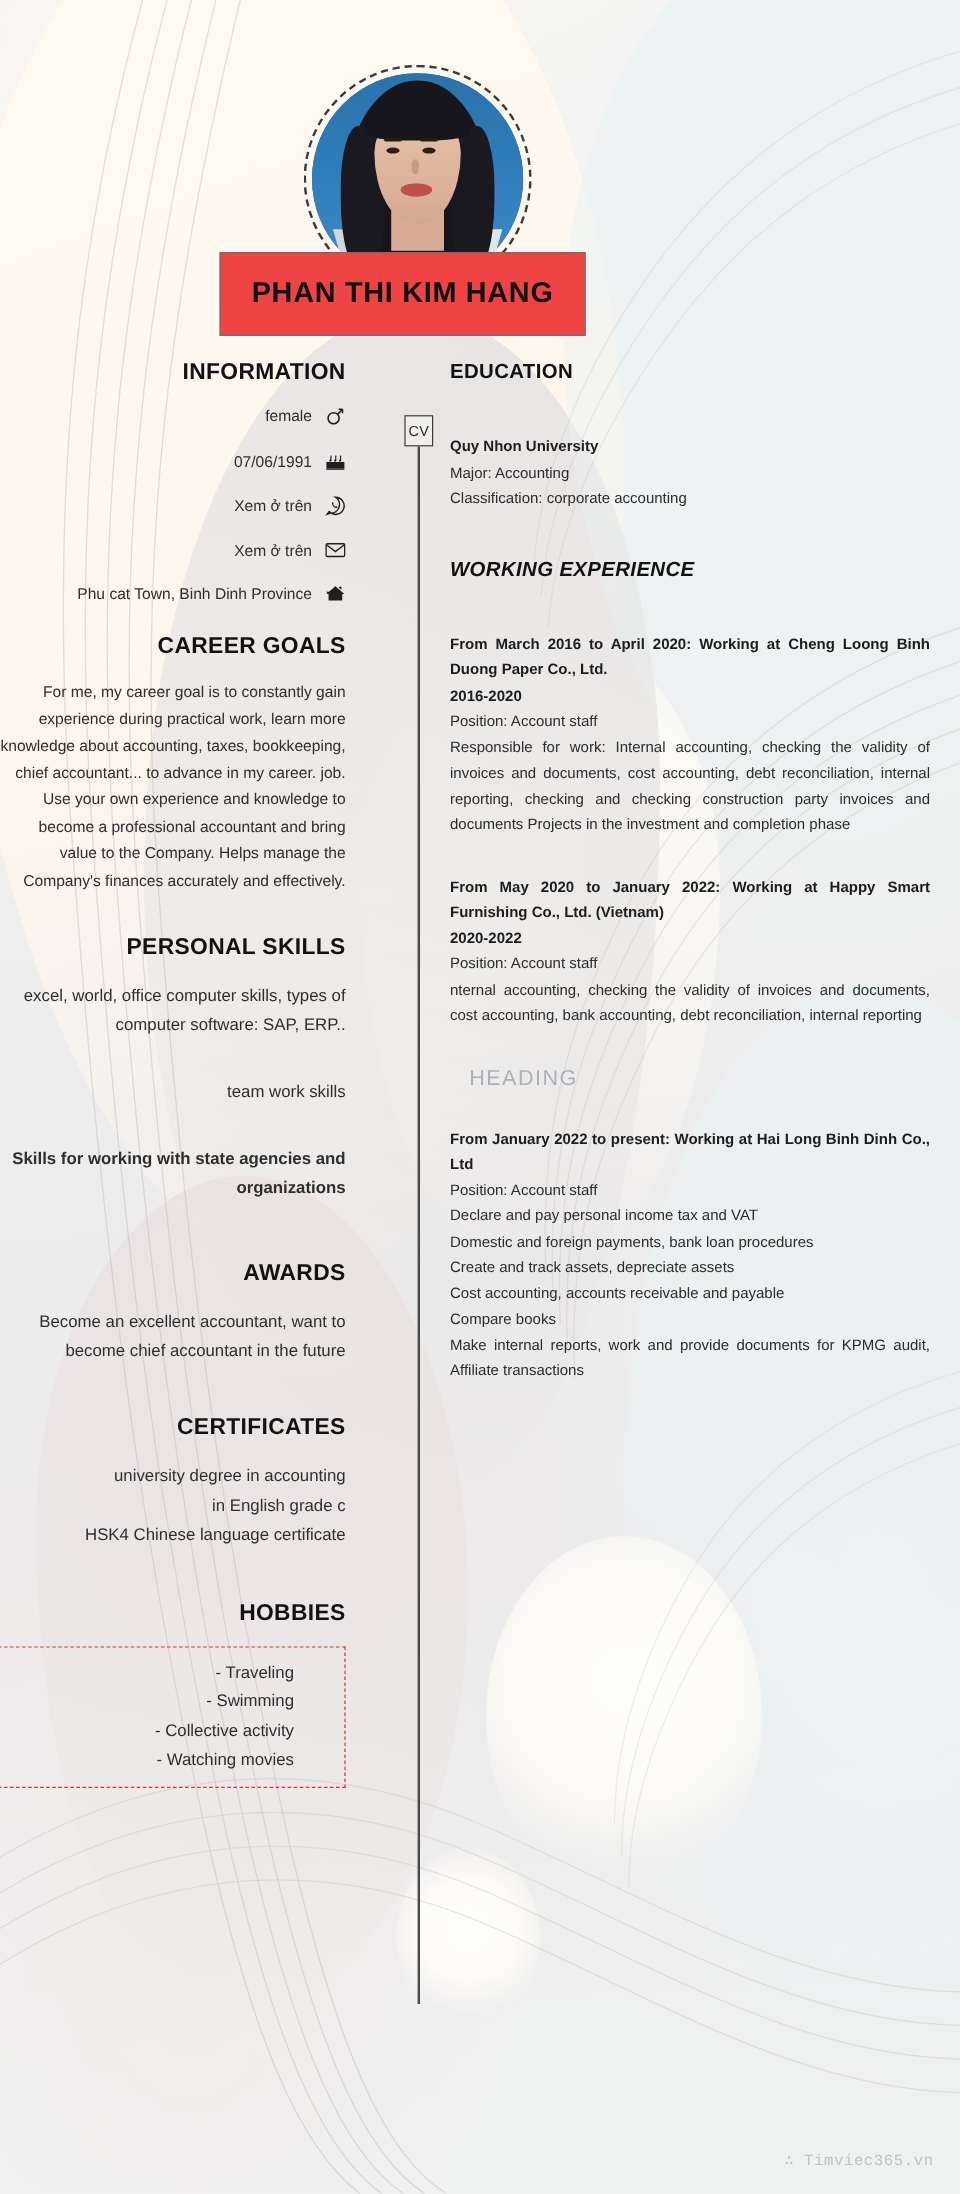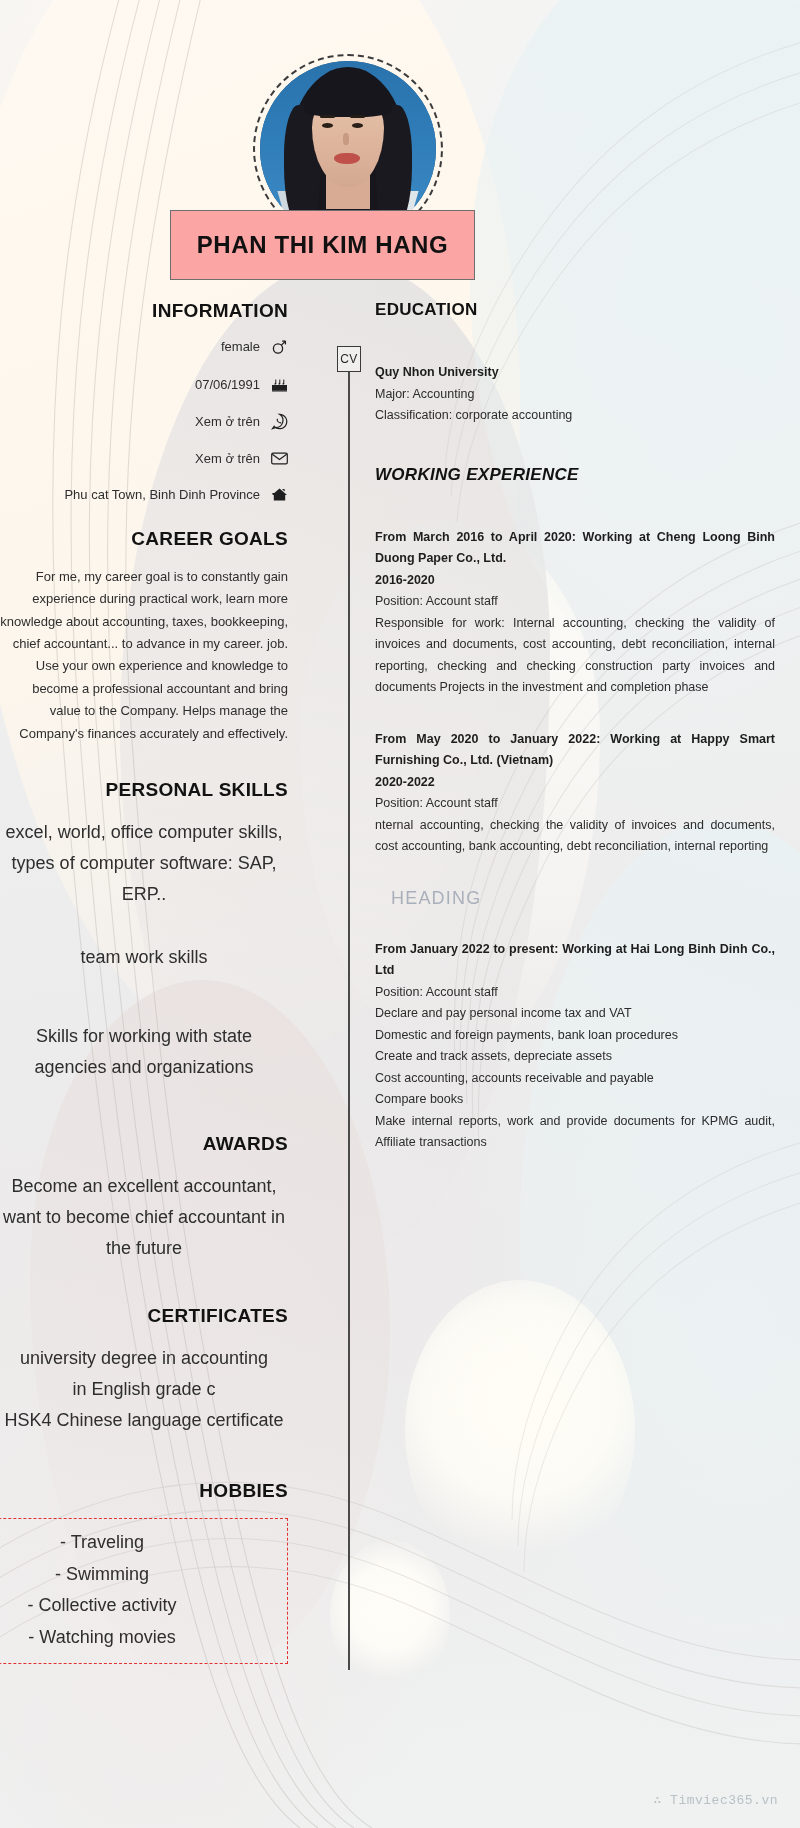--- a/index.html
+++ b/index.html
@@ -88,22 +88,22 @@
   .ph-brow.l { left:60px; } .ph-brow.r { left:90px; }
   .ph-nose { position:absolute; left:83px; top:72px; width:6px; height:12px;
     background:rgba(170,120,95,.45); border-radius:40%; }
   .ph-lip { position:absolute; left:74px; top:92px; width:26px; height:11px;
     background:#c0514a; border-radius:48% 48% 55% 55%; }
   .ph-neck { position:absolute; left:66px; top:112px; width:44px; height:36px;
     background:#d8ab94; }
 
   
   .name-banner {
-    position:absolute; left:170px; top:210px; width:305px; height:70px;
-    background:#fca5a5; border:1px solid #6e6e6e;
+    position:absolute; left:183px; top:210px; width:305px; height:70px;
+    background:#ef4444; border:1px solid #6e6e6e;
     display:flex; align-items:center; justify-content:center;
     text-align:center;
   }
   .name-banner .nm {
     font-size:24px; font-weight:bold; letter-spacing:.6px;
     line-height:1.18; color:#111;
   }
 
   
   .left-col { position:absolute; left:0; top:300px; width:330px; padding-right:42px; }
@@ -116,21 +116,21 @@
     display:flex; align-items:center; justify-content:center;
     font-size:12px; color:#2a2a2a; letter-spacing:.3px; line-height:1;
   }
 
   
   .l-head {
     text-align:right; font-size:19px; font-weight:bold; letter-spacing:.3px;
     color:#121212; margin-bottom:16px;
   }
   .l-line {
-    text-align:center; font-size:18px; color:#2e2e2e; line-height:1.72;
+    text-align:right; font-size:14px; color:#2e2e2e; line-height:1.72;
   }
   .l-para { text-align:right; font-size:13px; color:#2e2e2e; line-height:1.72; }
 
   .info-row {
     display:flex; align-items:center; justify-content:flex-end;
     gap:11px; margin-bottom:21px;
   }
   .info-row .txt { font-size:13px; color:#2e2e2e; }
   .info-row .ico { width:17px; display:flex; align-items:center; justify-content:center; color:#1f1f1f; }
   .info-row .ico svg { display:block; }
@@ -309,21 +309,21 @@
     <section class="sec">
       <div class="l-head">CAREER GOALS</div>
       <p class="l-para">For me, my career goal is to constantly gain experience during practical work, learn more knowledge about accounting, taxes, bookkeeping, chief accountant... to advance in my career. job.</p>
       <p class="l-para">Use your own experience and knowledge to become a professional accountant and bring value to the Company. Helps manage the Company's finances accurately and effectively.</p>
     </section>
 
     <section class="sec" style="margin-top:34px;">
       <div class="l-head">PERSONAL SKILLS</div>
       <div class="skill-block l-line">excel, world, office computer skills, types of computer software: SAP, ERP..</div>
       <div class="skill-block l-line" style="margin-top:32px;">team work skills</div>
-      <div class="skill-block l-line" style="margin-top:48px;">Skills for working with state agencies and organizations</div>
+      <div class="skill-block l-line" style="margin-top:32px;font-weight:bold;">Skills for working with state agencies and organizations</div>
     </section>
 
     <section class="sec" style="margin-top:50px;">
       <div class="l-head">AWARDS</div>
       <div class="l-line">Become an excellent accountant, want to become chief accountant in the future</div>
     </section>
 
     <section class="sec" style="margin-top:42px;">
       <div class="l-head">CERTIFICATES</div>
       <div class="l-line">university degree in accounting</div>

